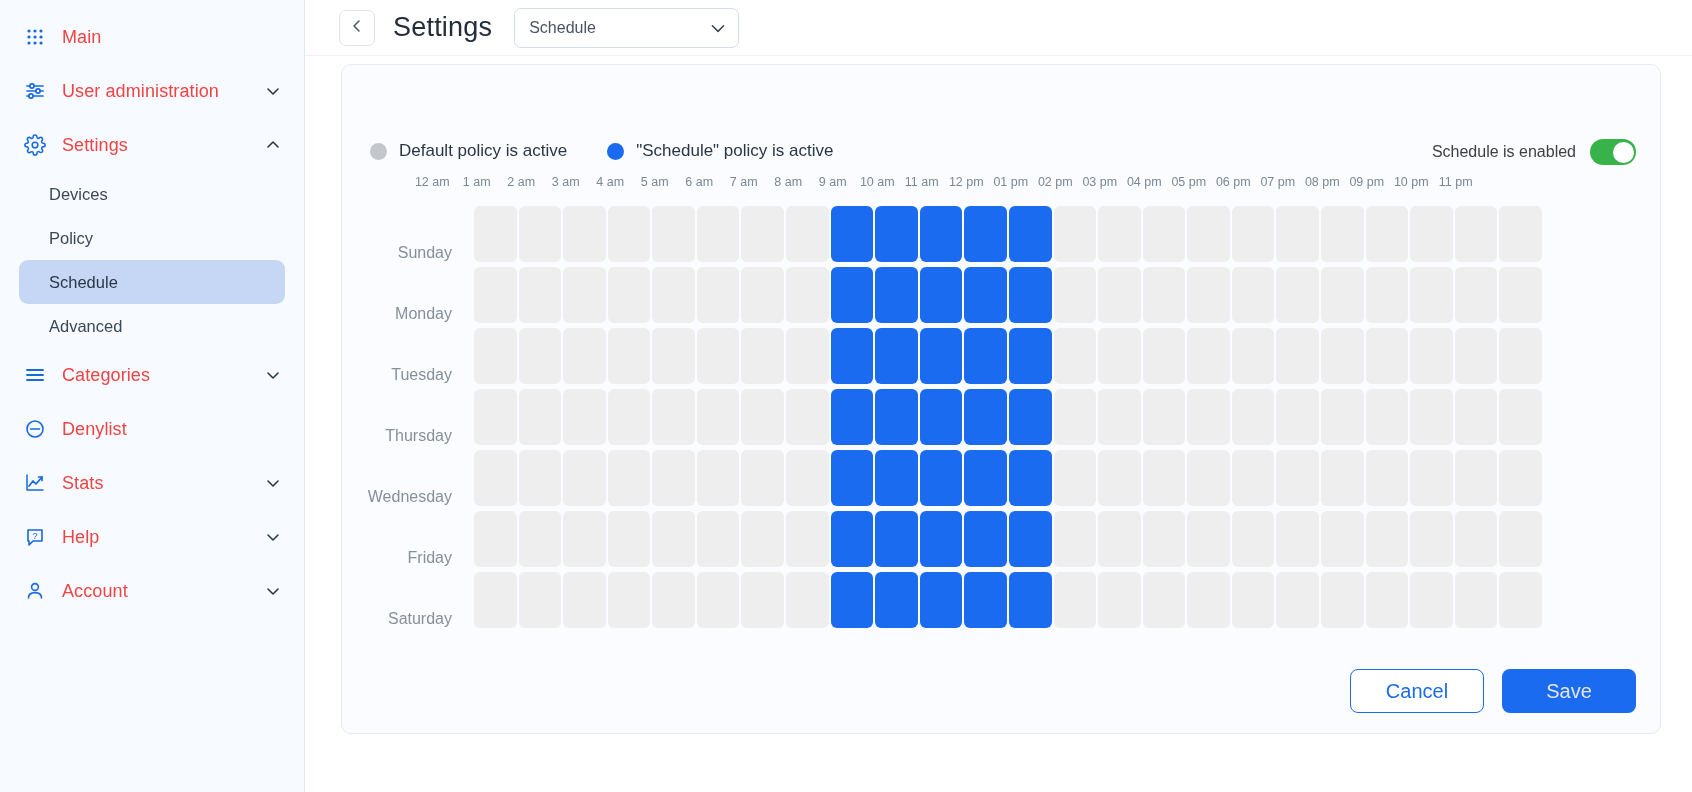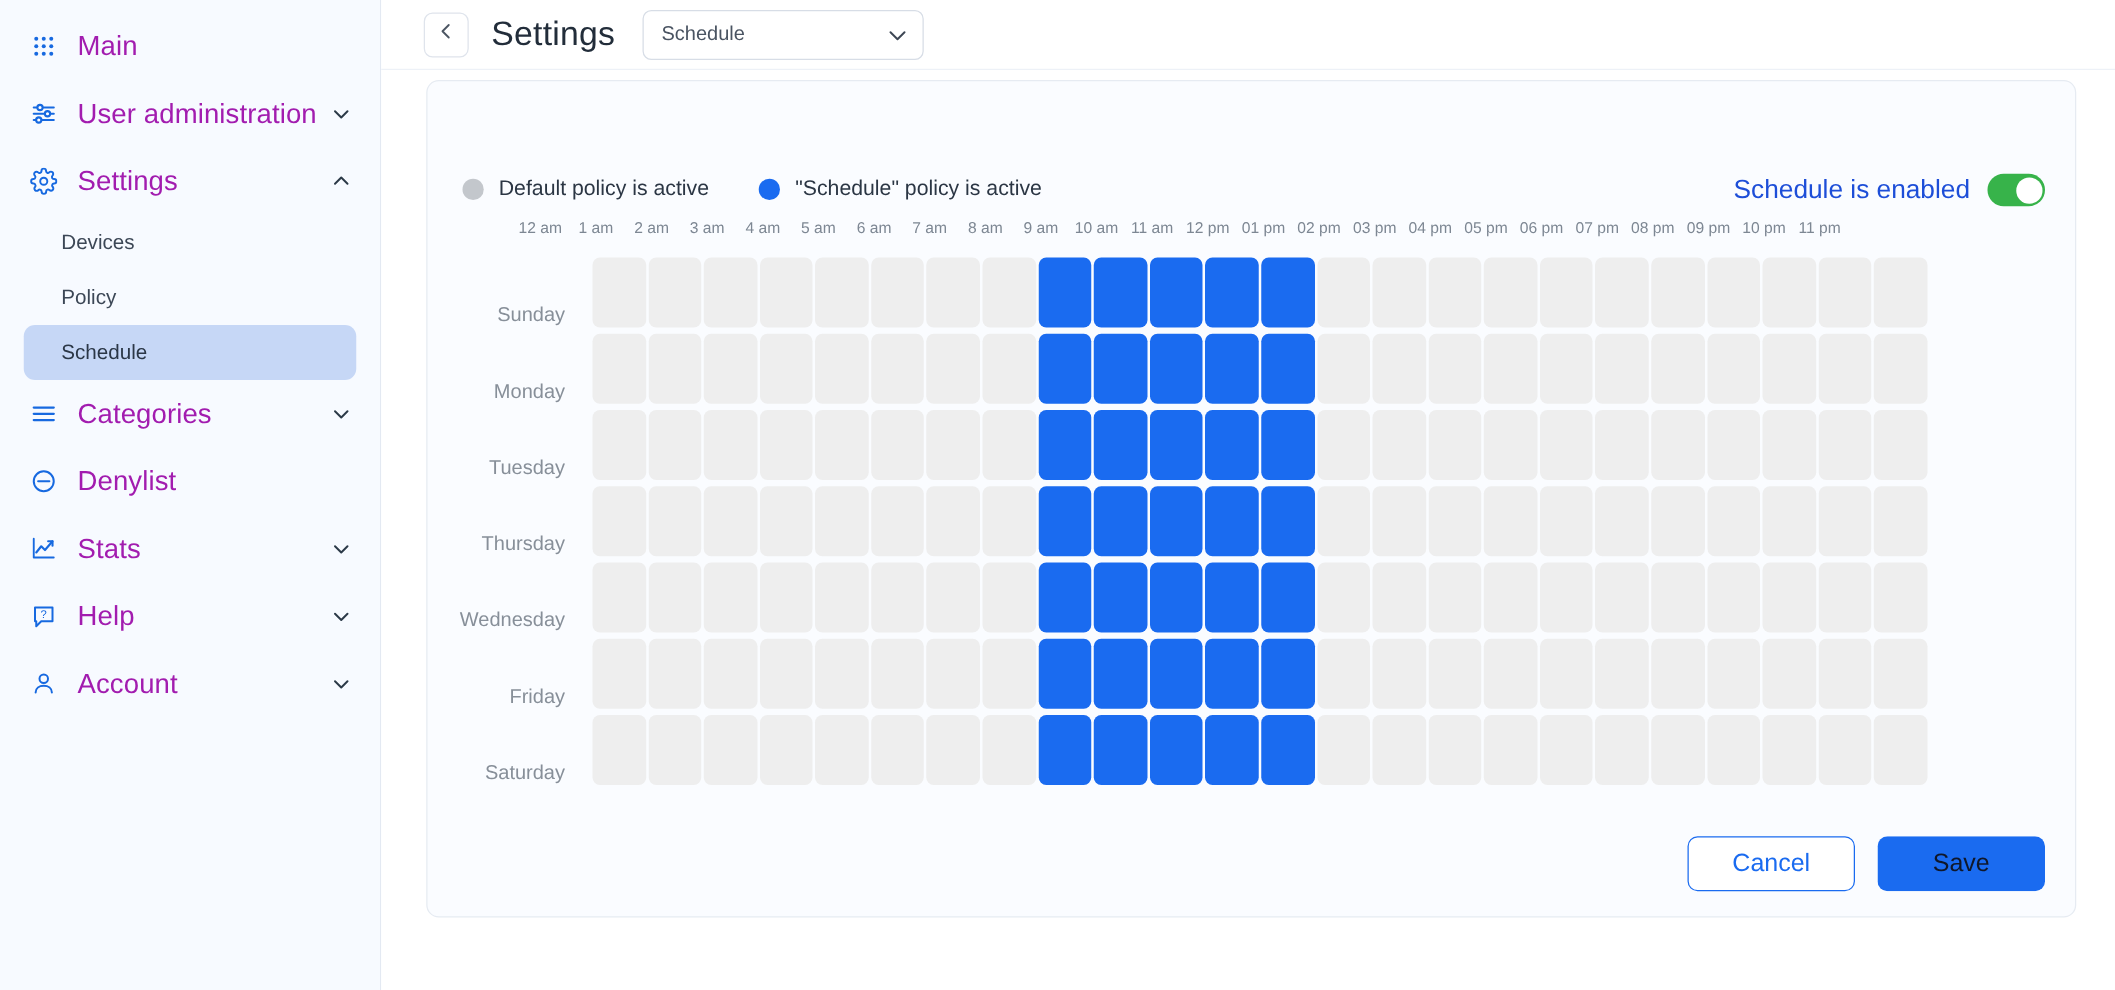--- a/index.html
+++ b/index.html
@@ -36,22 +36,22 @@
   }
   .nav-icon {
     width: 26px; height: 26px;
     flex: 0 0 26px;
     display: flex; align-items: center; justify-content: center;
     margin-right: 14px;
     color: #1769e0;
   }
   .nav-icon svg { display:block; }
   .nav-label {
-    font-size: 22px;
-    color: #a21caf;
+    font-size: 18px;
+    color: #ef4444;
     letter-spacing: 0.1px;
     flex: 1 1 auto;
     white-space: nowrap;
   }
   .nav-chev {
     width: 18px; height: 18px;
     flex: 0 0 18px;
     color: #2c3a48;
     display:flex; align-items:center; justify-content:center;
   }
@@ -147,21 +147,21 @@
   .dot { width: 17px; height: 17px; border-radius: 50%; flex:0 0 17px; }
   .dot.gray { background: #c3c7cc; }
   .dot.blue { background: #1a6bf0; }
   .policy-text { font-size: 17px; color: #2b3644; white-space: nowrap; }
 
   .toggle-row {
     position: absolute;
     right: 24px; top: 74px;
     display: flex; align-items: center; gap: 14px;
   }
-  .toggle-label { font-size: 21px; color: #1d4ed8; }
+  .toggle-label { font-size: 16px; color: #404040; }
   .switch {
     width: 46px; height: 26px;
     border-radius: 13px;
     background: #37b34a;
     position: relative;
     cursor: pointer;
     flex: 0 0 46px;
   }
   .switch .knob {
     position: absolute;
@@ -228,21 +228,21 @@
   .btn {
     height: 44px;
     min-width: 134px;
     border-radius: 8px;
     font-size: 20px;
     display: flex; align-items: center; justify-content: center;
     cursor: pointer;
     border: 1.5px solid transparent;
   }
   .btn.cancel { background: #fff; border-color: #1a6bf0; color: #1a6bf0; }
-  .btn.save { background: #1a6bf0; color: #0f172a; }
+  .btn.save { background: #1a6bf0; color: #e5e5e5; }
 </style>
 </head>
 <body>
 
 <div class="app">
 
   <nav class="sidebar">
 
     <div class="nav-item">
       <span class="nav-icon">
@@ -299,20 +299,23 @@
 
     <div class="subnav">
       <div class="sub-item">
         <span>Devices</span>
       </div>
       <div class="sub-item">
         <span>Policy</span>
       </div>
       <div class="sub-item active">
         <span>Schedule</span>
+      </div>
+      <div class="sub-item">
+        <span>Advanced</span>
       </div>
     </div>
 
     <div class="nav-item">
       <span class="nav-icon">
         <svg width="22" height="22" viewBox="0 0 22 22" fill="none" stroke="#1769e0" stroke-width="1.8" stroke-linecap="round">
           <line x1="3" y1="6" x2="19" y2="6"></line>
             <line x1="3" y1="11" x2="19" y2="11"></line>
             <line x1="3" y1="16" x2="19" y2="16"></line>
         </svg>

